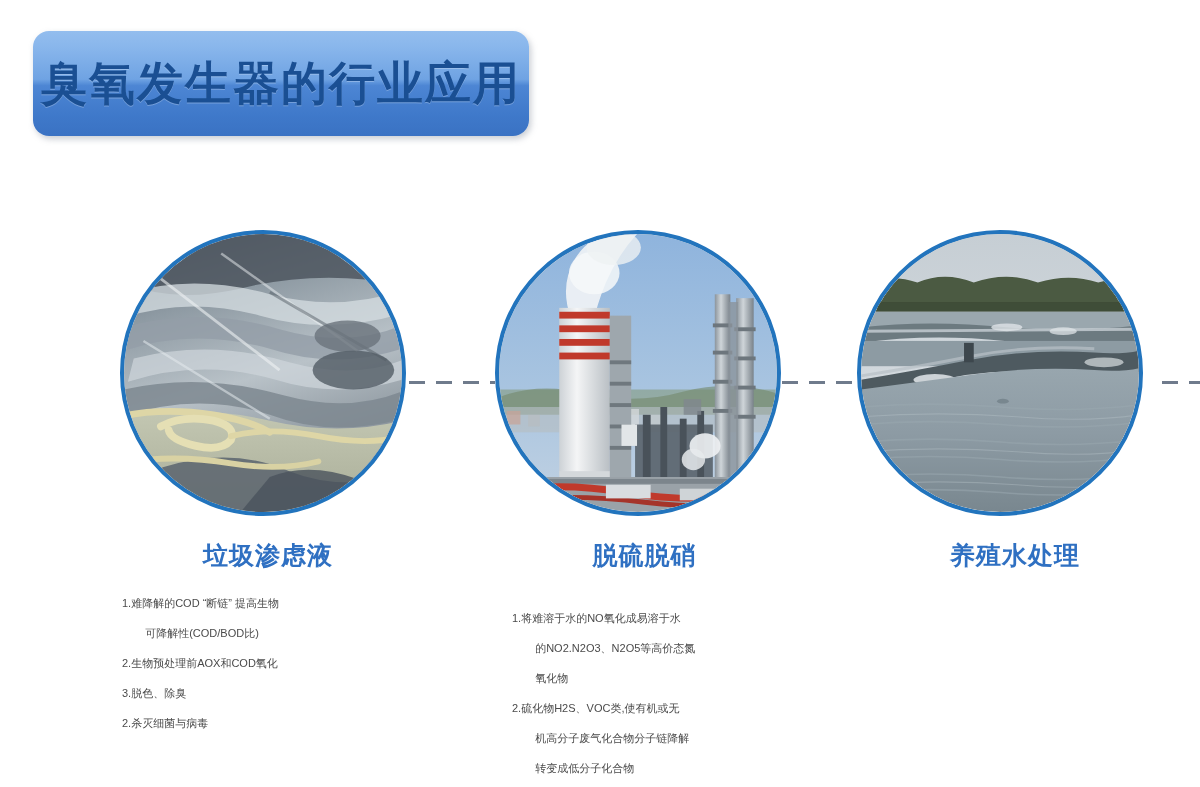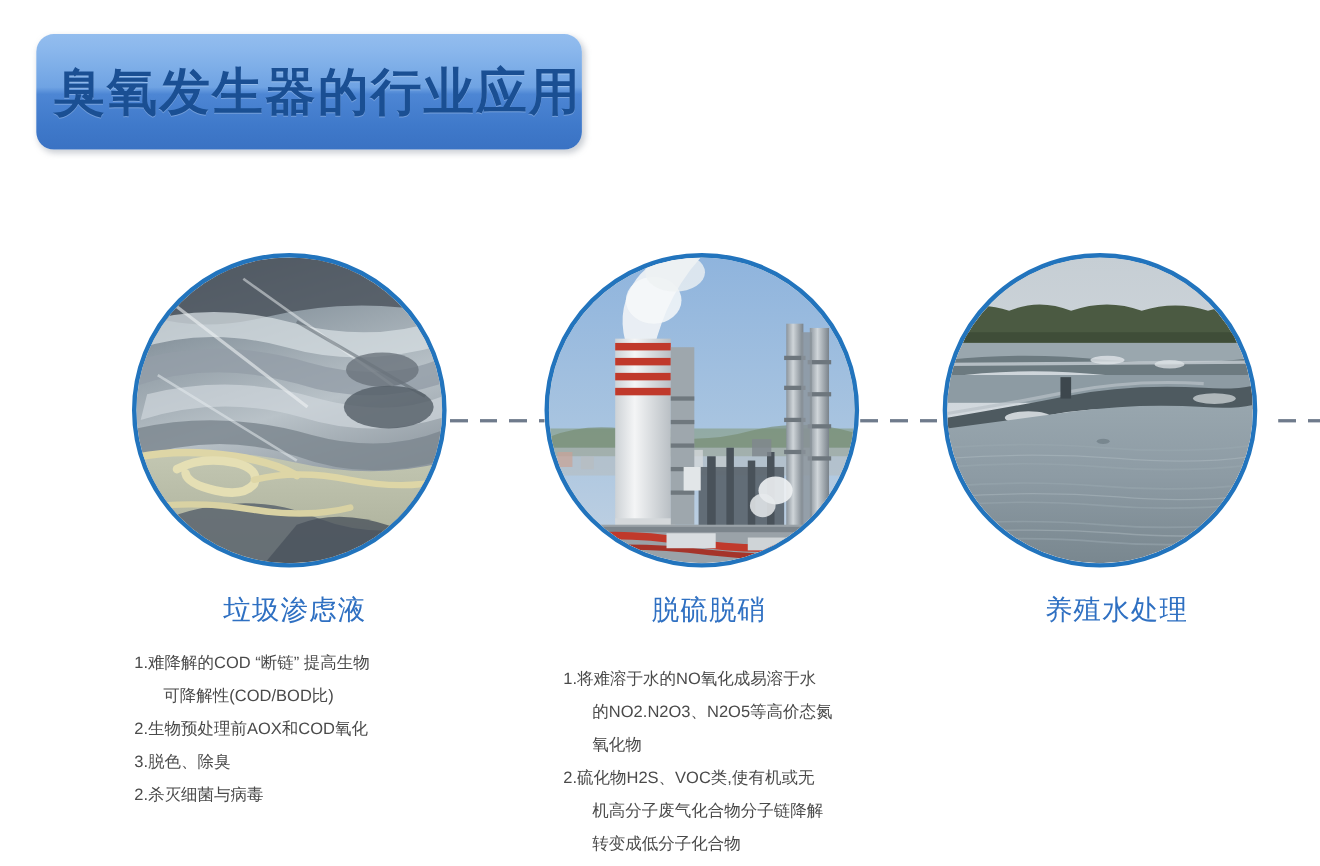--- a/index.html
+++ b/index.html
@@ -27,21 +27,21 @@
     background: linear-gradient(180deg,
                 #93bdee 0%,
                 #8ab7ec 14%,
                 #6fa3e3 46%,
                 #4d86d4 52%,
                 #3f79ca 80%,
                 #3a72c3 100%);
     box-shadow: 2px 3px 6px rgba(120,130,145,0.40);
     display: flex;
     align-items: center;
-    justify-content: flex-end;
+    justify-content: center;
     box-sizing: border-box;
     padding-bottom: 2px;
   }
   .title-text {
     font-size: 46px;
     font-weight: 700;
     color: #1a4f93;
     letter-spacing: 2px;
     line-height: 1;
     white-space: nowrap;
@@ -92,33 +92,33 @@
   }
   .dash-1 { left: 409px;  width: 86px; }
   .dash-2 { left: 782px;  width: 78px; }
   .dash-3 { left: 1162px; width: 38px; }
 
   
   .heading {
     margin-top: 26px;
     text-align: center;
     font-size: 25px;
-    font-weight: 400;
+    font-weight: 700;
     color: #2f70c2;
     letter-spacing: 1px;
     line-height: 1.1;
   }
   .col-2 .heading { padding-left: 6px; }
 
   .items {
     margin: 18px 0 0 0;
     padding: 0;
     list-style: none;
     color: #4a4a4a;
-    font-size: 15px;
+    font-size: 11px;
     line-height: 30px;
   }
   .col-0 .items { margin-left: 4px;  width: 300px; }
   .col-1 .items { margin-left: 20px; width: 290px; margin-top: 33px; }
   .col-2 .items { margin-left: 8px;  width: 315px; }
 
   .items li {
     display: block;
     padding-left: 14px;
     text-indent: -14px;

